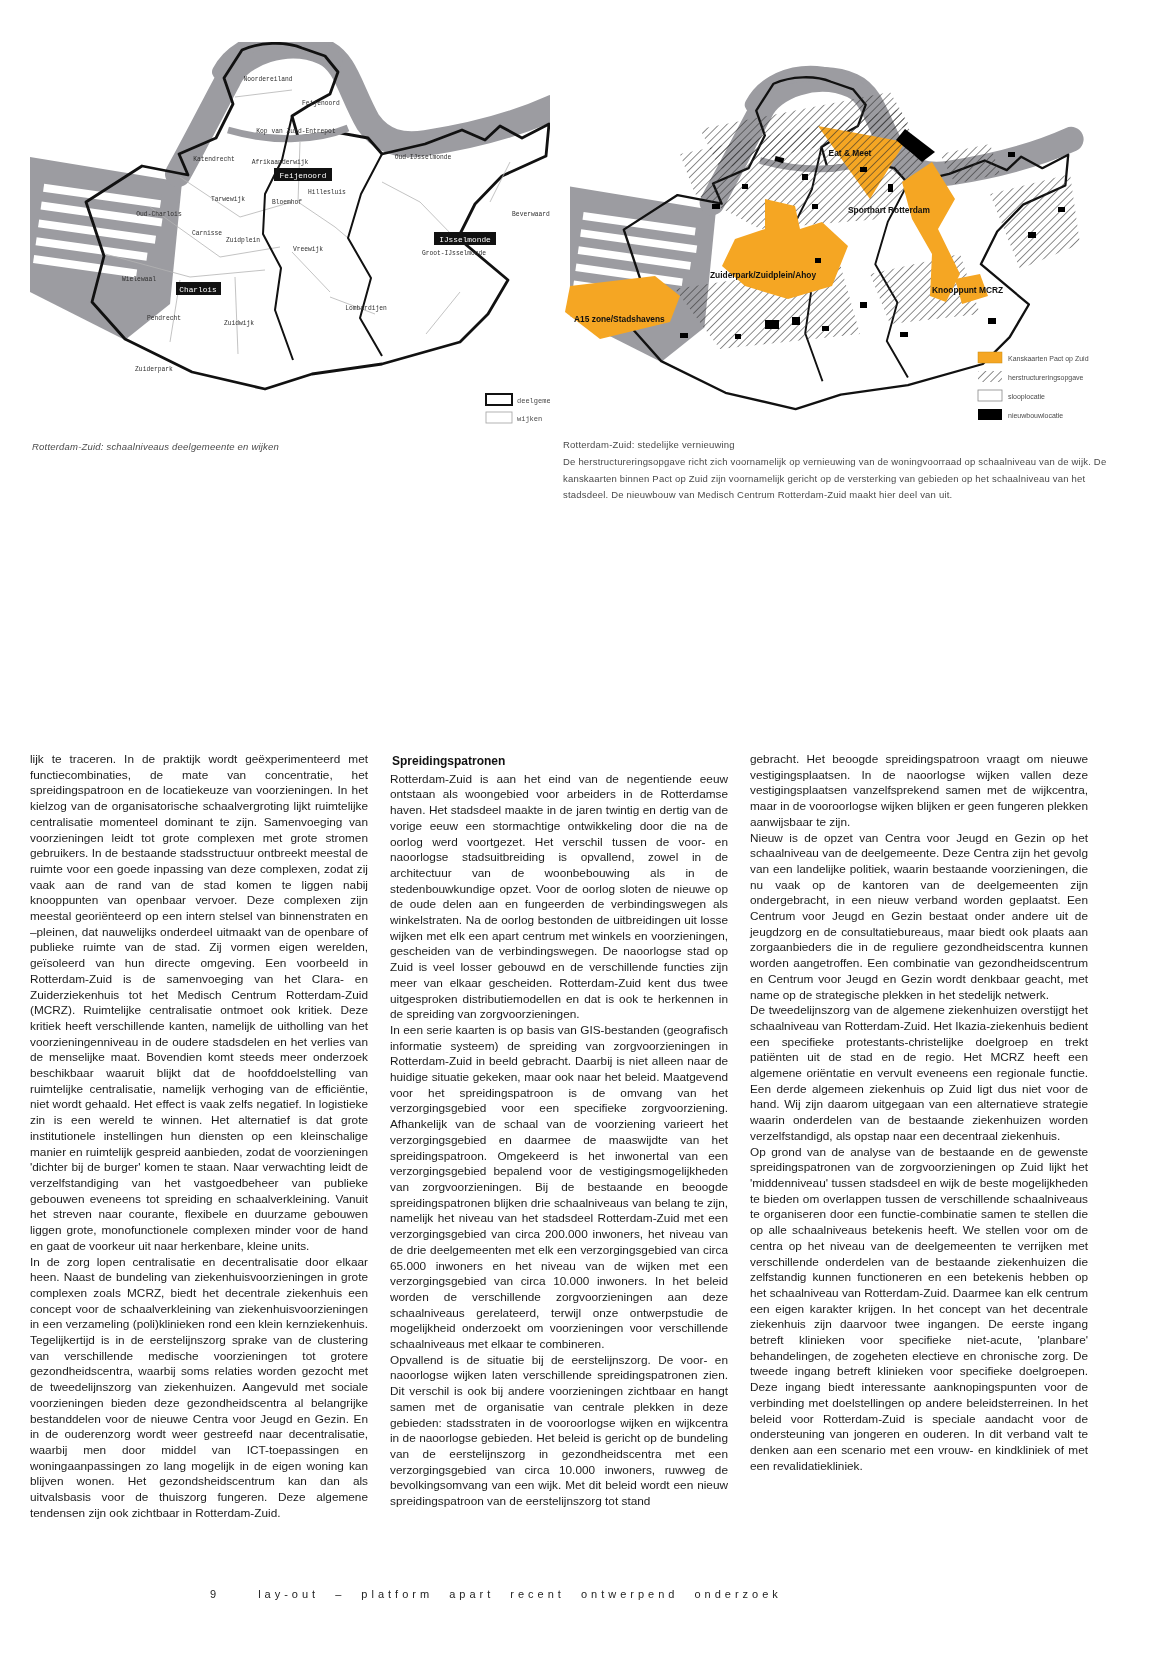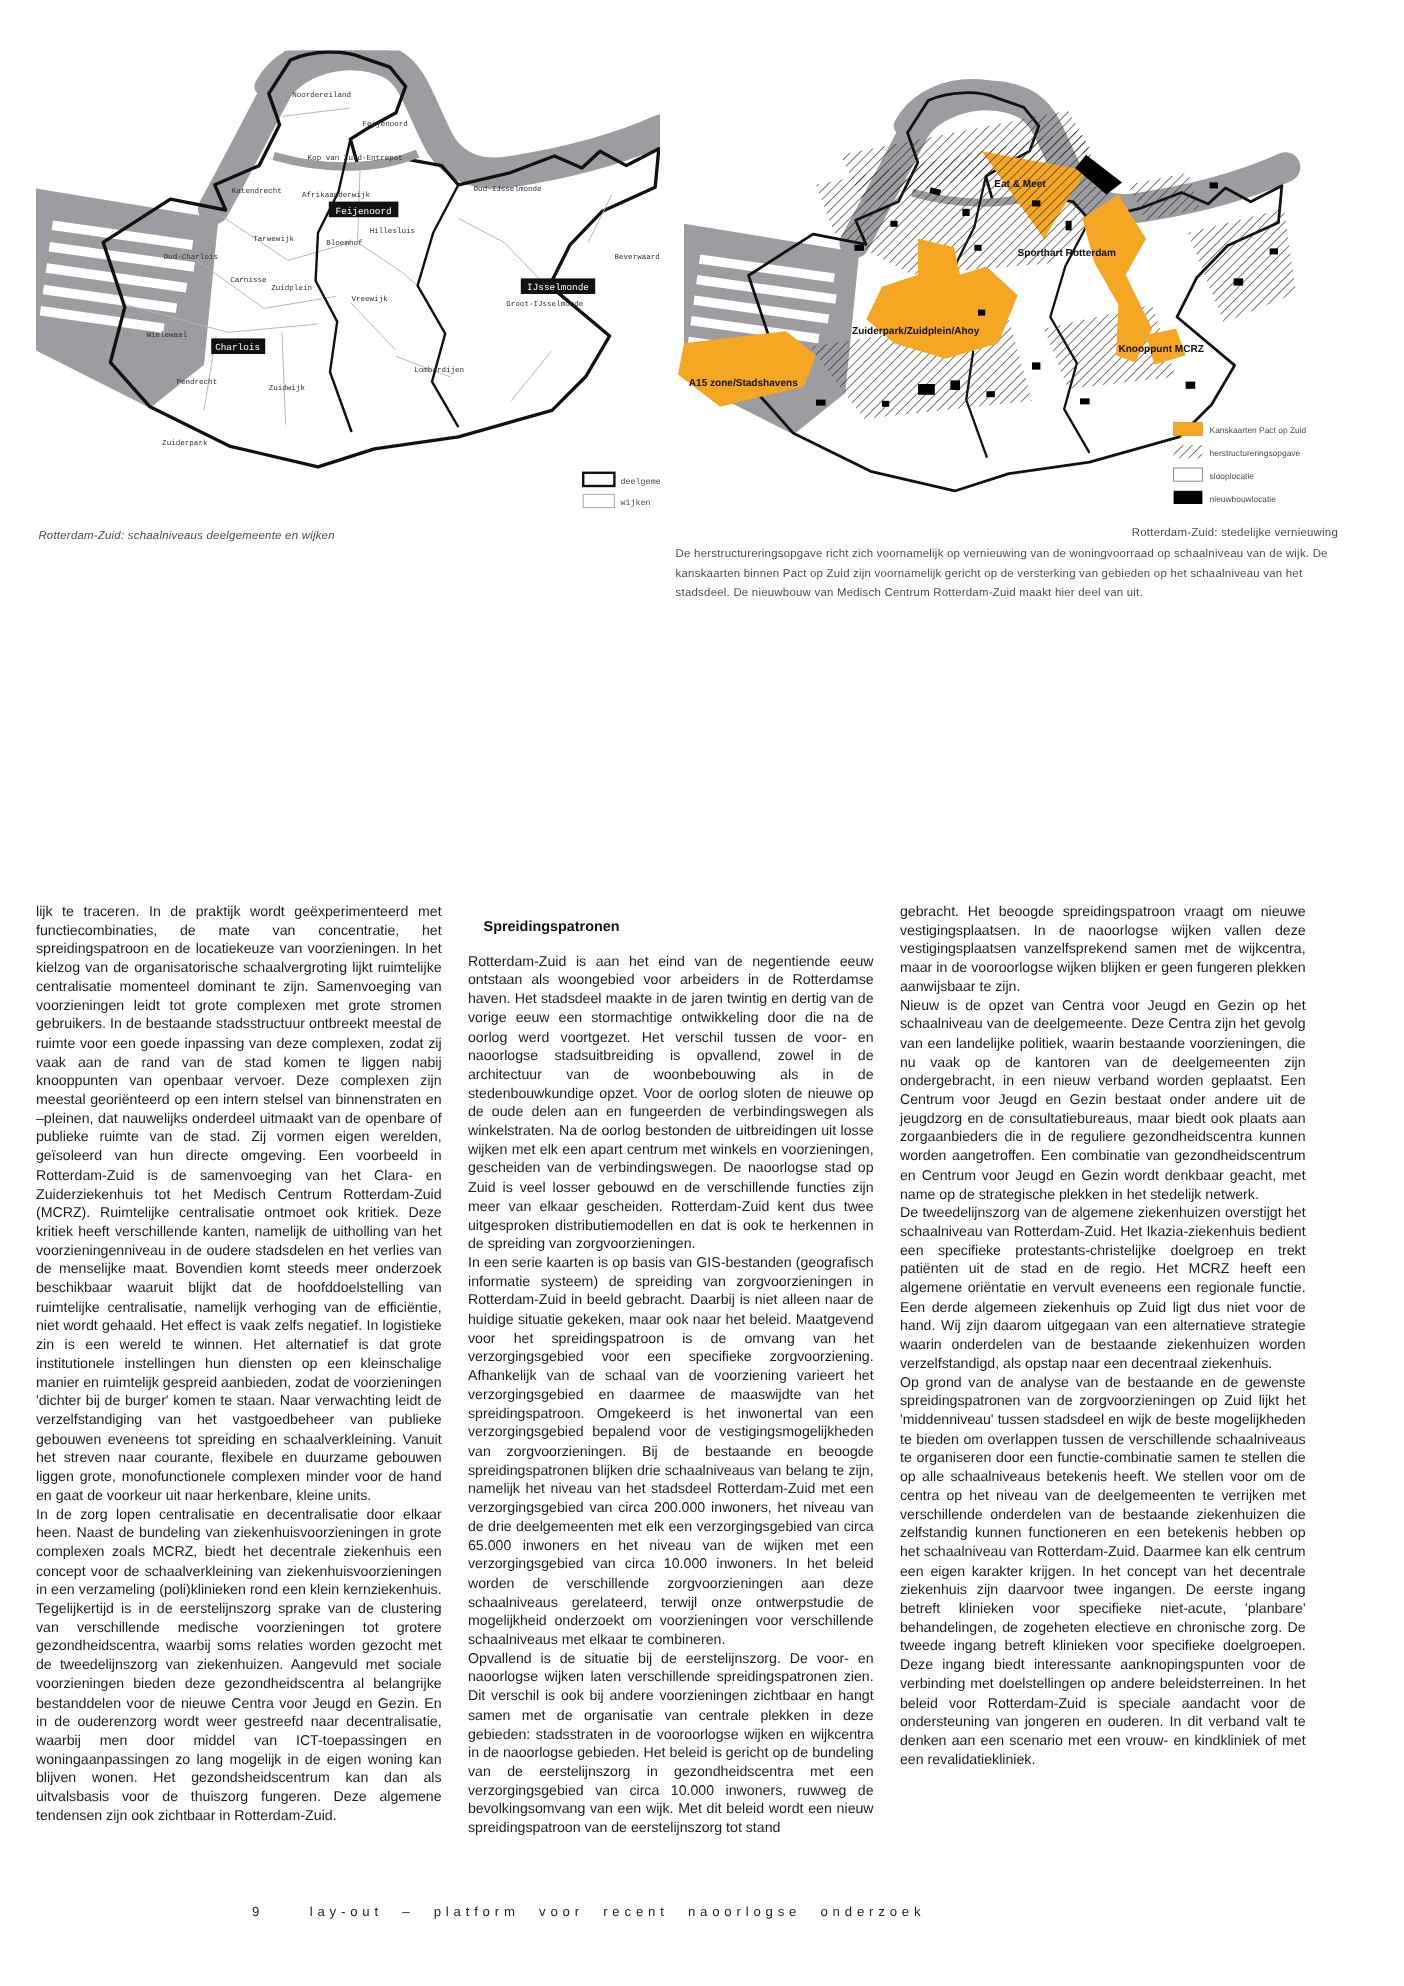--- a/index.html
+++ b/index.html
@@ -18,28 +18,28 @@
   .legend-label{font-size:7px; fill:#4a4a4a;}
   .outline{fill:none; stroke:#111; stroke-linejoin:round;}
   .border-thick{fill:none; stroke:#111; stroke-width:2; stroke-linejoin:round;}
   .border-thin{fill:none; stroke:#b4b4b4; stroke-width:0.8;}
   .pier{fill:#ffffff;}
   .nb{fill:#000;}
   
   .caption{position:absolute; font-size:9.5px; color:#4a4a4a; letter-spacing:0.2px;}
   .caption-left{left:32px; top:441px; width:500px;font-style:italic;}
   .caption-right{left:563px; top:437px; width:552px; line-height:16.8px;}
-  .caption-right .cap-title{display:block;text-align:right;}
+  .caption-right .cap-title{display:block;}
   
   .columns{
     position:absolute; left:30px; top:752px; width:1044px;
     display:grid; grid-template-columns:338px 338px 338px; column-gap:22px;
   }
   .col p{margin:0; font-size:11.8px; line-height:15.7px; text-align:justify; color:#1b1b1b;}
-  .col h3{margin:13px; font-size:12px; line-height:15.7px; color:#111;}
+  .col h3{margin:2px; font-size:12px; line-height:15.7px; color:#111;}
   
   .footer{position:absolute; left:210px; top:1588px; font-size:11px; color:#222;}
   .footer .pagenum{display:inline-block; margin-right:42px; letter-spacing:0;}
   .footer .foottitle{letter-spacing:4px; word-spacing:9px;}
 </style>
 </head>
 <body>
 
 <div class="page">
 
@@ -240,16 +240,16 @@
     </div>
     <div class="col">
       <p>gebracht. Het beoogde spreidingspatroon vraagt om nieuwe vestigingsplaatsen. In de naoorlogse wijken vallen deze vestigingsplaatsen vanzelfsprekend samen met de wijkcentra, maar in de vooroorlogse wijken blijken er geen fungeren plekken aanwijsbaar te zijn.</p>
       <p>Nieuw is de opzet van Centra voor Jeugd en Gezin op het schaalniveau van de deelgemeente. Deze Centra zijn het gevolg van een landelijke politiek, waarin bestaande voorzieningen, die nu vaak op de kantoren van de deelgemeenten zijn ondergebracht, in een nieuw verband worden geplaatst. Een Centrum voor Jeugd en Gezin bestaat onder andere uit de jeugdzorg en de consultatiebureaus, maar biedt ook plaats aan zorgaanbieders die in de reguliere gezondheidscentra kunnen worden aangetroffen. Een combinatie van gezondheidscentrum en Centrum voor Jeugd en Gezin wordt denkbaar geacht, met name op de strategische plekken in het stedelijk netwerk.</p>
       <p>De tweedelijnszorg van de algemene ziekenhuizen overstijgt het schaalniveau van Rotterdam-Zuid. Het Ikazia-ziekenhuis bedient een specifieke protestants-christelijke doelgroep en trekt patiënten uit de stad en de regio. Het MCRZ heeft een algemene oriëntatie en vervult eveneens een regionale functie. Een derde algemeen ziekenhuis op Zuid ligt dus niet voor de hand. Wij zijn daarom uitgegaan van een alternatieve strategie waarin onderdelen van de bestaande ziekenhuizen worden verzelfstandigd, als opstap naar een decentraal ziekenhuis.</p>
       <p>Op grond van de analyse van de bestaande en de gewenste spreidingspatronen van de zorgvoorzieningen op Zuid lijkt het 'middenniveau' tussen stadsdeel en wijk de beste mogelijkheden te bieden om overlappen tussen de verschillende schaalniveaus te organiseren door een functie-combinatie samen te stellen die op alle schaalniveaus betekenis heeft. We stellen voor om de centra op het niveau van de deelgemeenten te verrijken met verschillende onderdelen van de bestaande ziekenhuizen die zelfstandig kunnen functioneren en een betekenis hebben op het schaalniveau van Rotterdam-Zuid. Daarmee kan elk centrum een eigen karakter krijgen. In het concept van het decentrale ziekenhuis zijn daarvoor twee ingangen. De eerste ingang betreft klinieken voor specifieke niet-acute, 'planbare' behandelingen, de zogeheten electieve en chronische zorg. De tweede ingang betreft klinieken voor specifieke doelgroepen. Deze ingang biedt interessante aanknopingspunten voor de verbinding met doelstellingen op andere beleidsterreinen. In het beleid voor Rotterdam-Zuid is speciale aandacht voor de ondersteuning van jongeren en ouderen. In dit verband valt te denken aan een scenario met een vrouw- en kindkliniek of met een revalidatiekliniek.</p>
     </div>
   </div>
 
   <div class="footer">
-    <span class="pagenum">9</span><span class="foottitle">lay-out – platform voor recent naoorlogse onderzoek</span>
+    <span class="pagenum">9</span><span class="foottitle">lay-out – platform apart recent ontwerpend onderzoek</span>
   </div>
 
 </div>
 
 </body></html>

